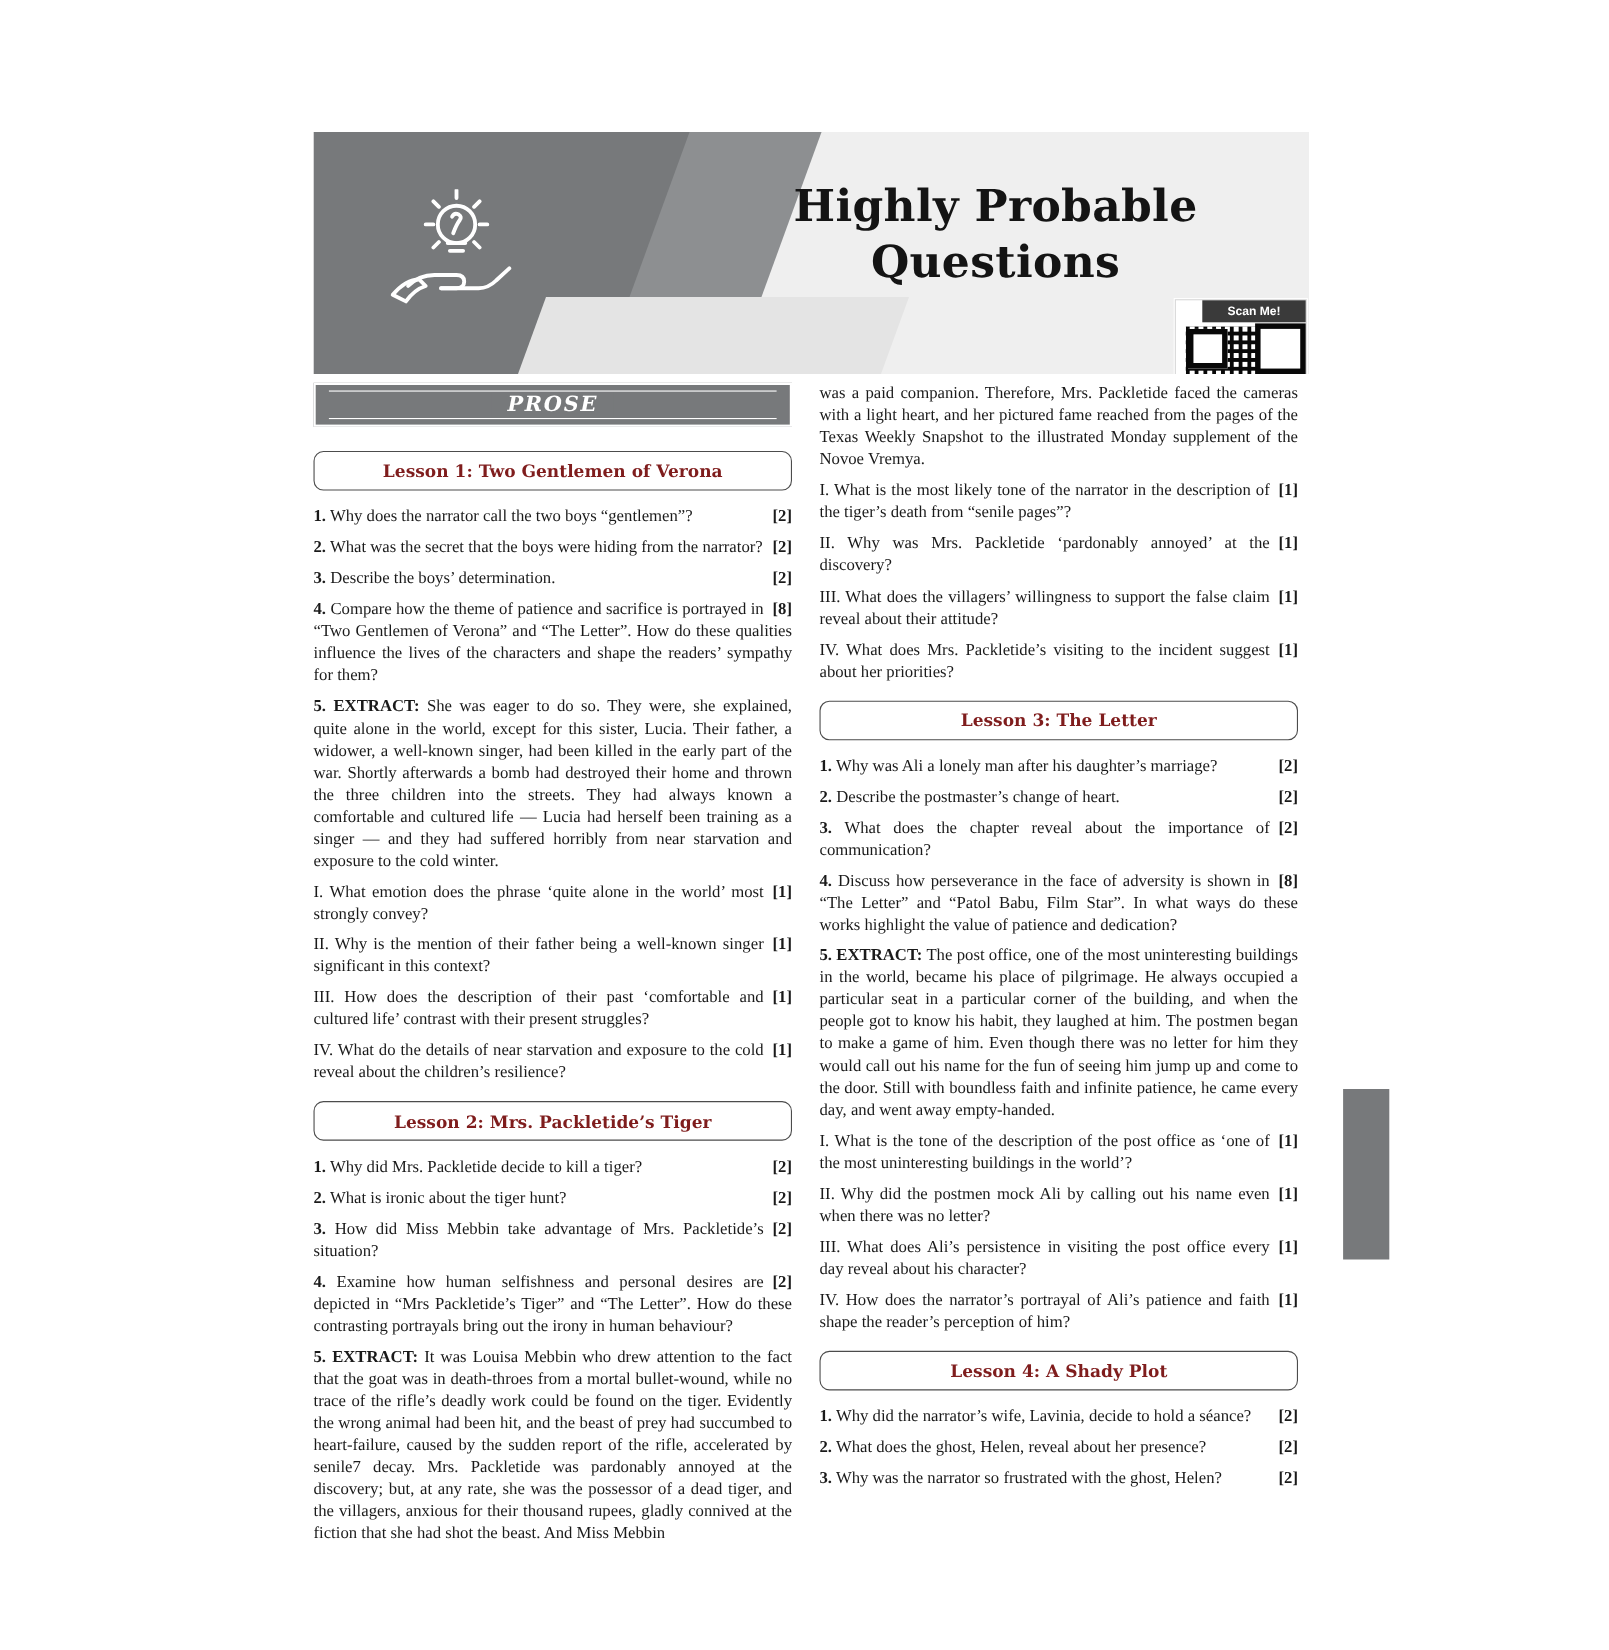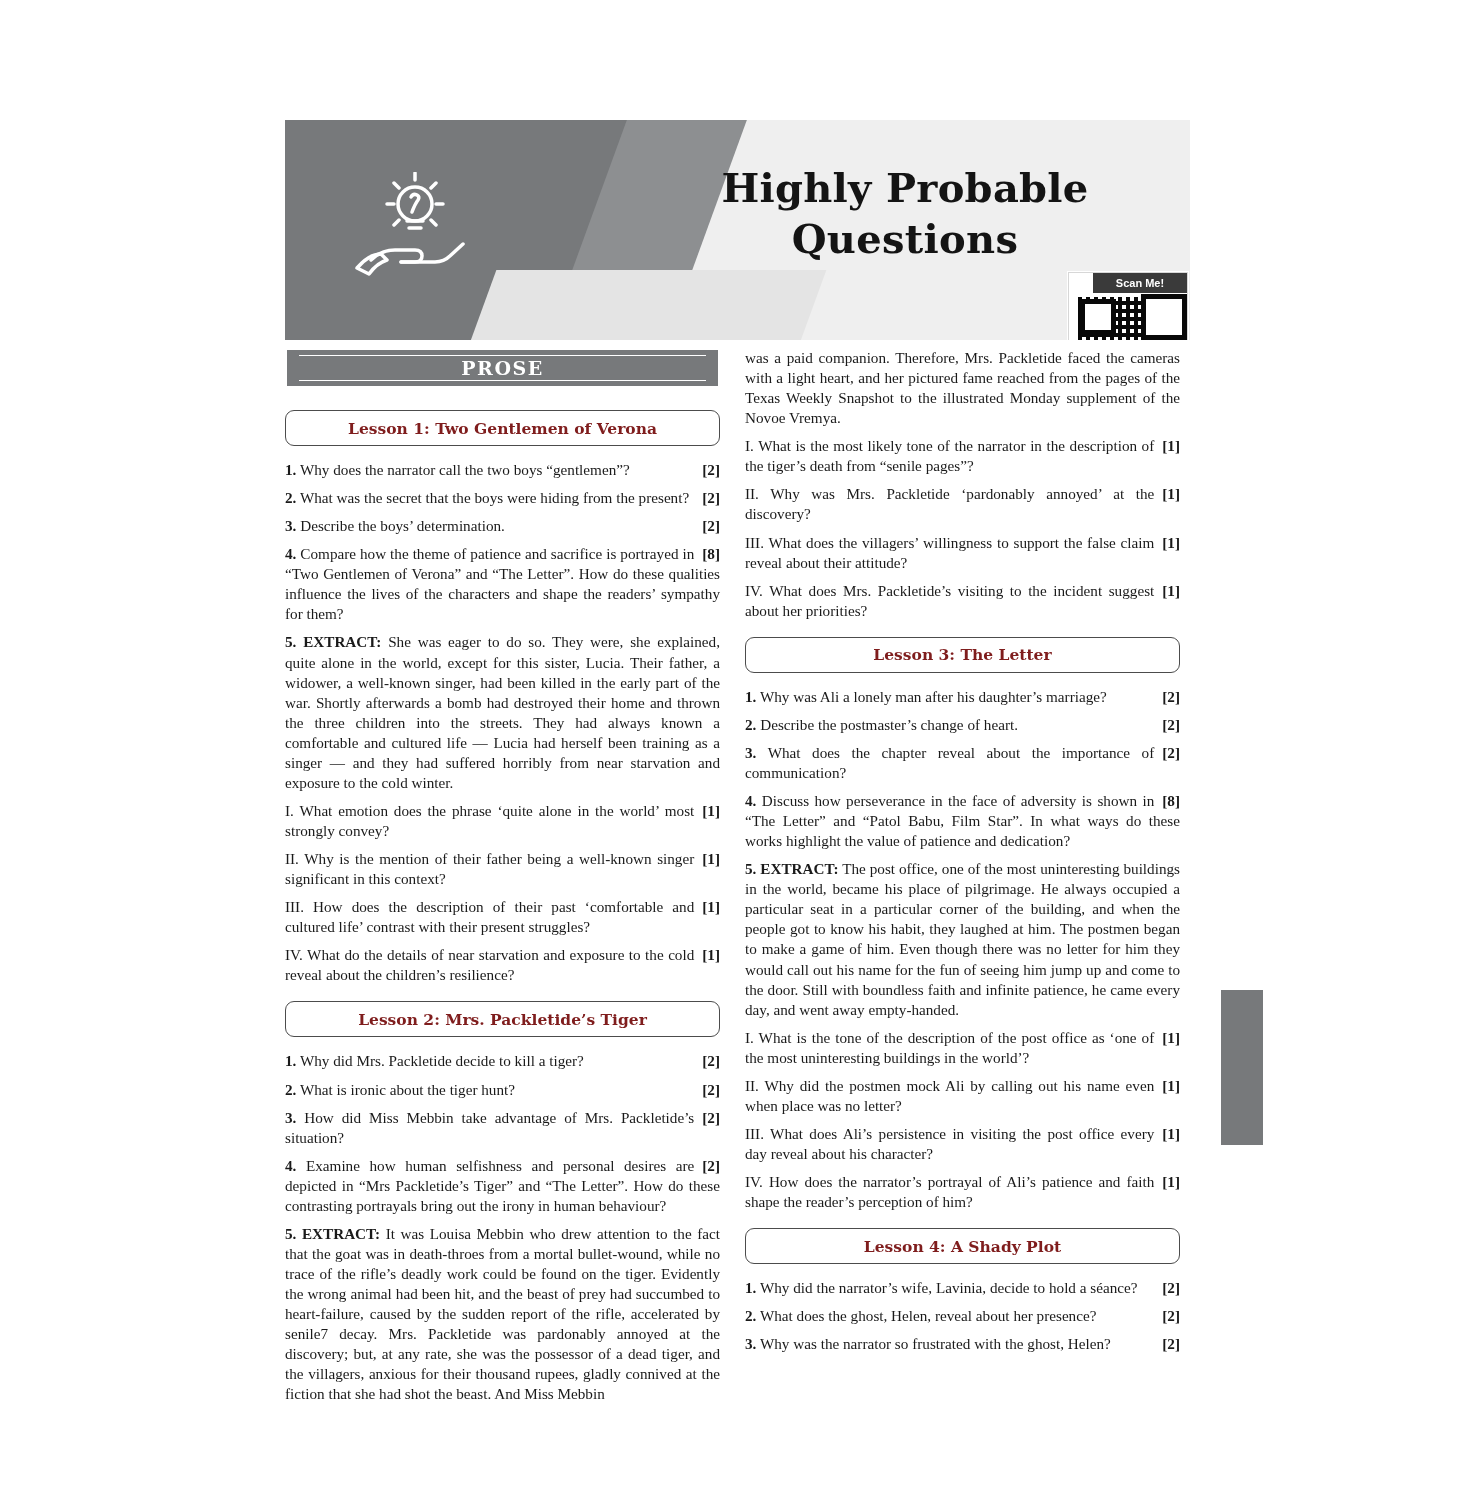--- a/index.html
+++ b/index.html
@@ -128,20 +128,21 @@
   .prose-bar {
     position: relative;
     height: 36px;
     background: #77797b;
     border: 2px solid #ffffff;
     box-shadow: inset 0 0 0 1px #77797b;
     display: flex;
     align-items: center;
     justify-content: center;
     margin-bottom: 22px;
+    font-style: italic;
   }
   .prose-bar::before, .prose-bar::after {
     content: "";
     position: absolute;
     left: 12px; right: 12px;
     height: 1px;
     background: #ffffff;
   }
   .prose-bar::before { top: 5px; }
   .prose-bar::after { bottom: 5px; }
@@ -237,21 +238,21 @@
     <div class="col">
 
       <div class="prose-bar">
         <span>PROSE</span>
       </div>
 
       <div class="lesson-pill">
         <span>Lesson 1: Two Gentlemen of Verona</span>
       </div>
       <p class="q"><span class="marks">[2]</span><span class="qnum">1.</span> <span>Why does the narrator call the two boys “gentlemen”?</span></p>
-      <p class="q"><span class="marks">[2]</span><span class="qnum">2.</span> <span>What was the secret that the boys were hiding from the present?</span></p>
+      <p class="q"><span class="marks">[2]</span><span class="qnum">2.</span> <span>What was the secret that the boys were hiding from the narrator?</span></p>
       <p class="q"><span class="marks">[2]</span><span class="qnum">3.</span> <span>Describe the boys’ determination.</span></p>
       <p class="q"><span class="marks">[8]</span><span class="qnum">4.</span> <span>Compare how the theme of patience and sacrifice is portrayed in “Two Gentlemen of Verona” and “The Letter”. How do these qualities influence the lives of the characters and shape the readers’ sympathy for them?</span></p>
       <p class="q extract"><span class="qnum">5. EXTRACT:</span> <span>She was eager to do so. They were, she explained, quite alone in the world, except for this sister, Lucia. Their father, a widower, a well-known singer, had been killed in the early part of the war. Shortly afterwards a bomb had destroyed their home and thrown the three children into the streets. They had always known a comfortable and cultured life — Lucia had herself been training as a singer — and they had suffered horribly from near starvation and exposure to the cold winter.</span></p>
       <p class="q"><span class="marks">[1]</span><span>I.</span> <span>What emotion does the phrase ‘quite alone in the world’ most strongly convey?</span></p>
       <p class="q"><span class="marks">[1]</span><span>II.</span> <span>Why is the mention of their father being a well-known singer significant in this context?</span></p>
       <p class="q"><span class="marks">[1]</span><span>III.</span> <span>How does the description of their past ‘comfortable and cultured life’ contrast with their present struggles?</span></p>
       <p class="q"><span class="marks">[1]</span><span>IV.</span> <span>What do the details of near starvation and exposure to the cold reveal about the children’s resilience?</span></p>
 
       <div class="lesson-pill">
         <span>Lesson 2: Mrs. Packletide’s Tiger</span>
@@ -273,21 +274,21 @@
 
       <div class="lesson-pill">
         <span>Lesson 3: The Letter</span>
       </div>
       <p class="q"><span class="marks">[2]</span><span class="qnum">1.</span> <span>Why was Ali a lonely man after his daughter’s marriage?</span></p>
       <p class="q"><span class="marks">[2]</span><span class="qnum">2.</span> <span>Describe the postmaster’s change of heart.</span></p>
       <p class="q"><span class="marks">[2]</span><span class="qnum">3.</span> <span>What does the chapter reveal about the importance of communication?</span></p>
       <p class="q"><span class="marks">[8]</span><span class="qnum">4.</span> <span>Discuss how perseverance in the face of adversity is shown in “The Letter” and “Patol Babu, Film Star”. In what ways do these works highlight the value of patience and dedication?</span></p>
       <p class="q extract"><span class="qnum">5. EXTRACT:</span> <span>The post office, one of the most uninteresting buildings in the world, became his place of pilgrimage. He always occupied a particular seat in a particular corner of the building, and when the people got to know his habit, they laughed at him. The postmen began to make a game of him. Even though there was no letter for him they would call out his name for the fun of seeing him jump up and come to the door. Still with boundless faith and infinite patience, he came every day, and went away empty-handed.</span></p>
       <p class="q"><span class="marks">[1]</span><span>I.</span> <span>What is the tone of the description of the post office as ‘one of the most uninteresting buildings in the world’?</span></p>
-      <p class="q"><span class="marks">[1]</span><span>II.</span> <span>Why did the postmen mock Ali by calling out his name even when place was no letter?</span></p>
+      <p class="q"><span class="marks">[1]</span><span>II.</span> <span>Why did the postmen mock Ali by calling out his name even when there was no letter?</span></p>
       <p class="q"><span class="marks">[1]</span><span>III.</span> <span>What does Ali’s persistence in visiting the post office every day reveal about his character?</span></p>
       <p class="q"><span class="marks">[1]</span><span>IV.</span> <span>How does the narrator’s portrayal of Ali’s patience and faith shape the reader’s perception of him?</span></p>
 
       <div class="lesson-pill">
         <span>Lesson 4: A Shady Plot</span>
       </div>
       <p class="q"><span class="marks">[2]</span><span class="qnum">1.</span> <span>Why did the narrator’s wife, Lavinia, decide to hold a séance?</span></p>
       <p class="q"><span class="marks">[2]</span><span class="qnum">2.</span> <span>What does the ghost, Helen, reveal about her presence?</span></p>
       <p class="q"><span class="marks">[2]</span><span class="qnum">3.</span> <span>Why was the narrator so frustrated with the ghost, Helen?</span></p>
     </div>

